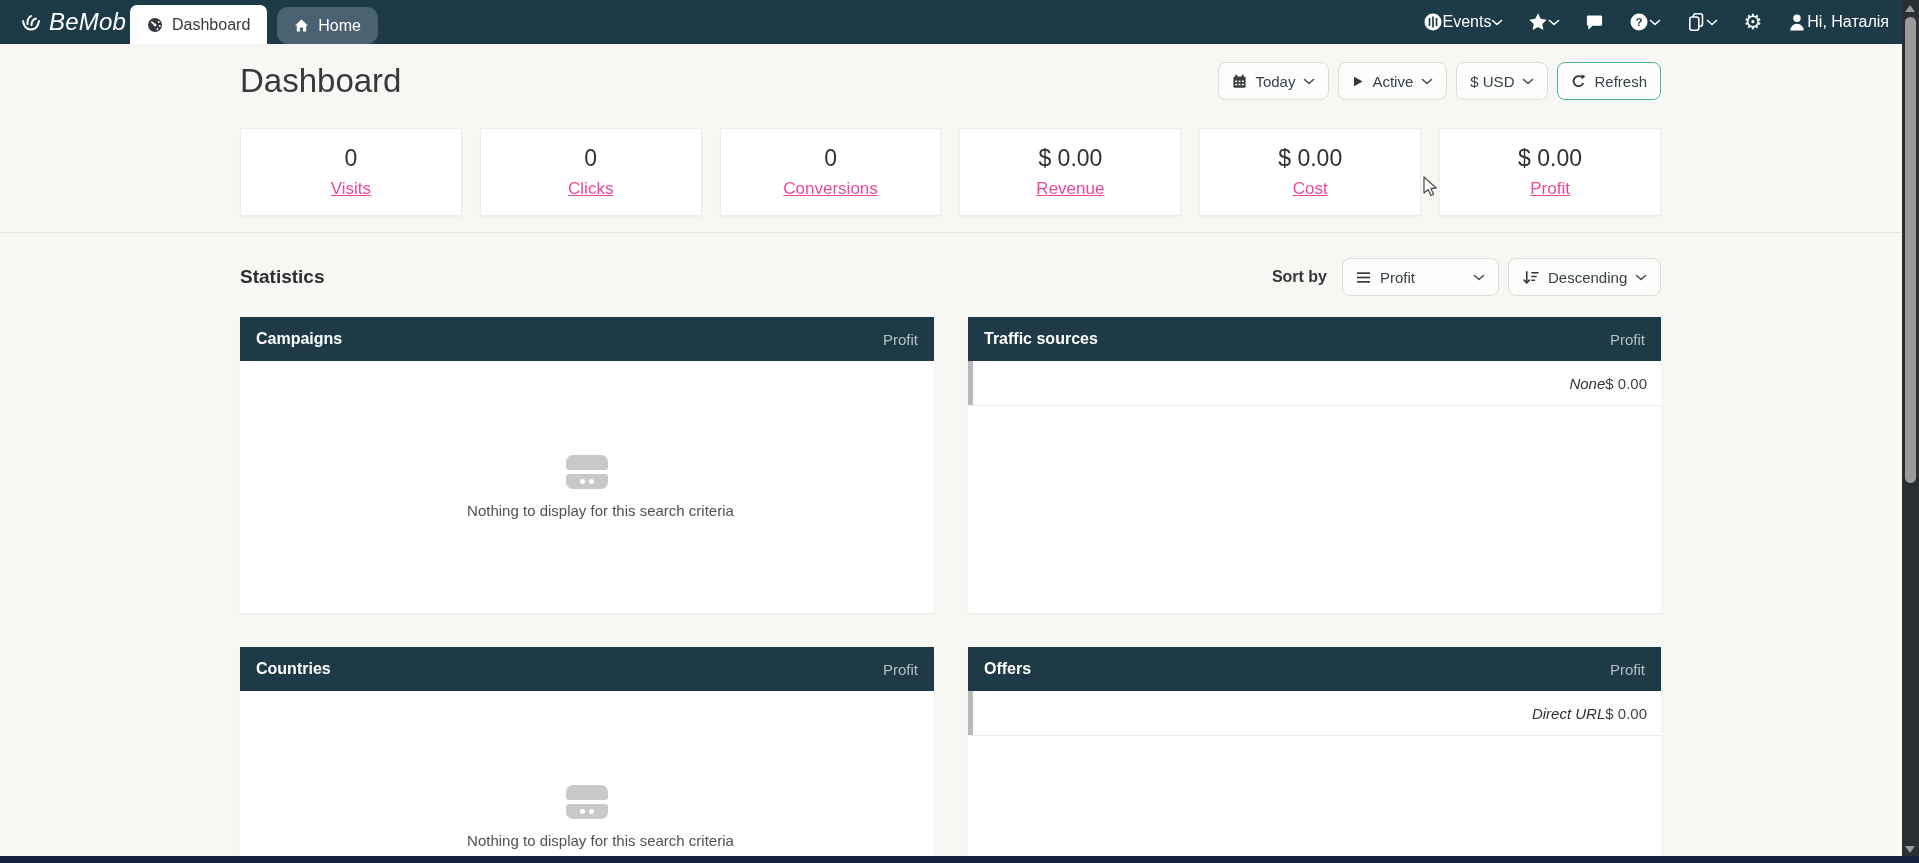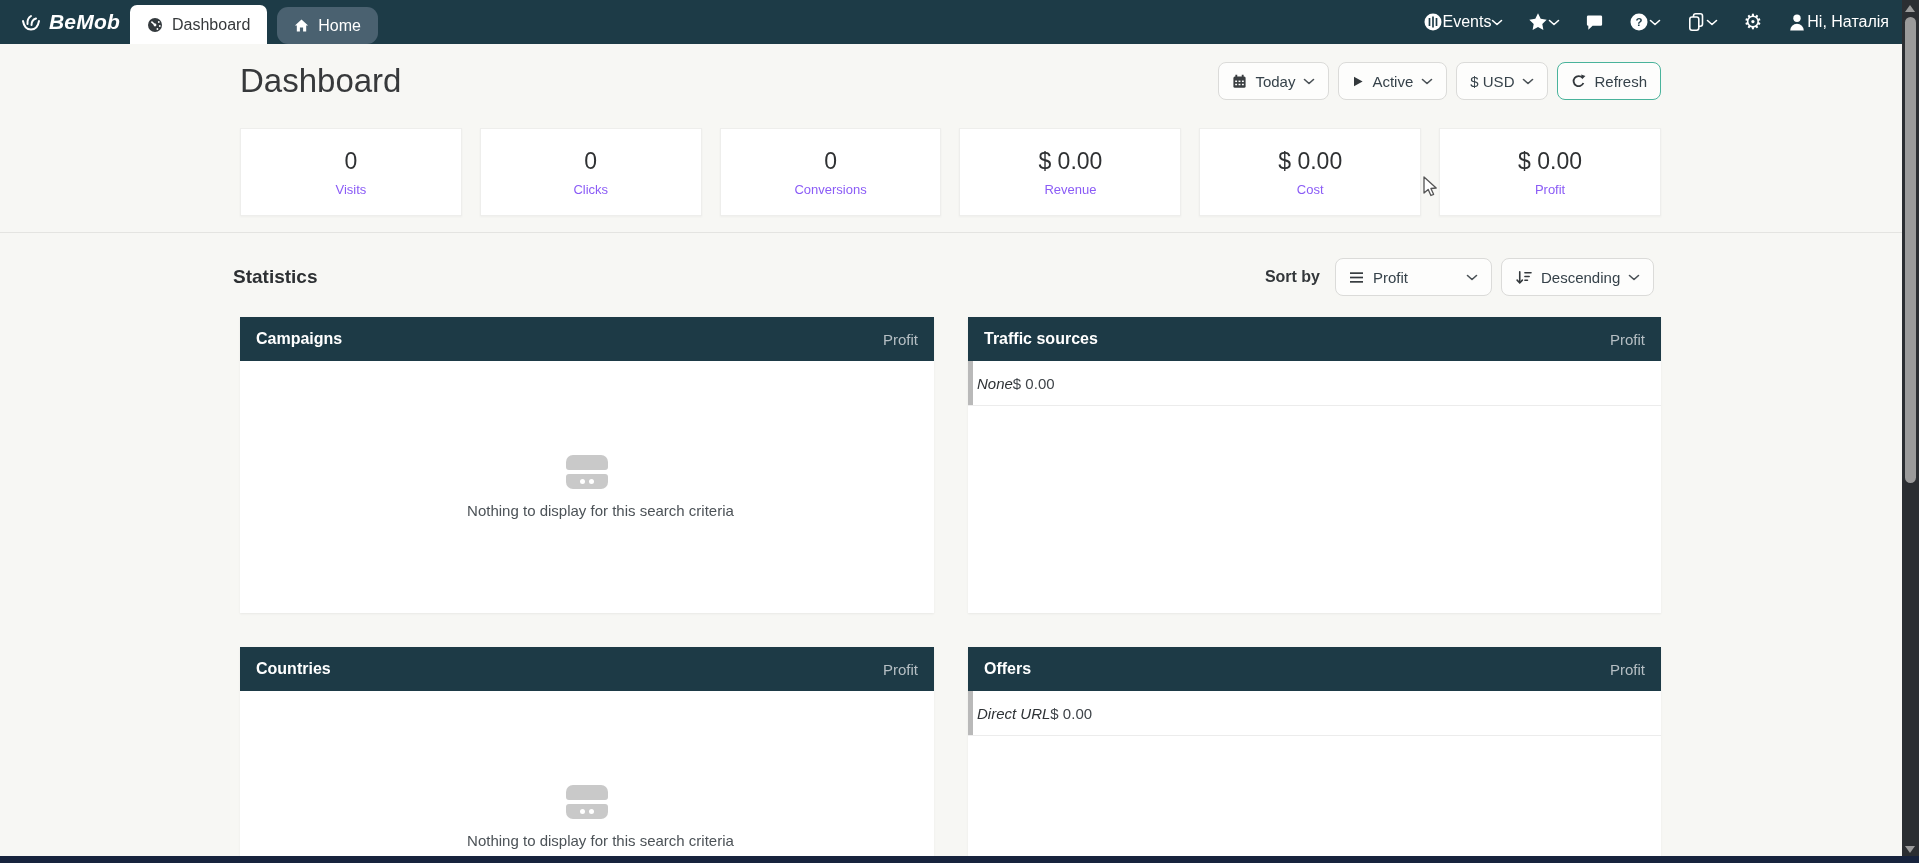--- a/index.html
+++ b/index.html
@@ -3,68 +3,68 @@
 <meta charset="utf-8">
 <style>
   * { margin:0; padding:0; box-sizing:border-box; }
   html,body { width:1919px; height:863px; }
   body { font-family:"Liberation Sans","DejaVu Sans",sans-serif; }
   .screen { position:relative; width:1919px; height:863px; background:#f7f7f4; overflow:hidden; }
 
   
   .navbar { position:absolute; top:0; left:0; width:1919px; height:44px; background:#1d3b47; display:flex; align-items:center; }
   .brand { display:flex; align-items:center; gap:7px; margin-left:20px; color:#fff; }
-  .brand-text { font-size:21px; font-weight:bold; font-style:italic; letter-spacing:.2px; }
+  .brand-text { font-size:24px; font-weight:normal; font-style:italic; letter-spacing:.2px; }
   .tabs { position:absolute; left:130px; bottom:0; display:flex; align-items:flex-end; gap:10px; }
   .tab { display:flex; align-items:center; gap:9px; padding:0 17px; font-size:16px; border-radius:7px 7px 0 0; cursor:default; }
   .tab.active { height:39px; background:#ffffff; color:#36393b; }
   .tab.inactive { height:37px; background:#4a6170; color:#ffffff;border-radius:11px; }
   .nav-right { margin-left:auto; margin-right:30px; display:flex; align-items:center; gap:25px; color:#fff; font-size:16px; }
   .nav-item { display:flex; align-items:center; }
   .gear-glyph { font-family:"DejaVu Sans",sans-serif; font-size:21px; line-height:20px; }
 
   
   .page-header { position:absolute; top:60px; left:240px; width:1421px; height:42px; display:flex; align-items:center; justify-content:space-between; }
   .page-title { font-size:33px; font-weight:400; color:#37393b; }
   .hdr-buttons { display:flex; gap:9px; }
   .btn { height:38px; padding:0 13px; background:#fdfdfc; border:1px solid #dbdbd9; border-radius:8px; display:flex; align-items:center; gap:8px; font-size:15px; color:#36424a; cursor:pointer; }
   .btn-refresh { border:1px solid #49b39b; }
   .chev { color:#4a5156; display:flex; }
 
   
   .cards { position:absolute; top:128px; left:240px; width:1421px; display:flex; gap:18px; }
   .card { flex:1; height:88px; background:#ffffff; border:1px solid #eeeeec; box-shadow:0 1px 2px rgba(0,0,0,.04); display:flex; flex-direction:column; align-items:center; justify-content:center; gap:7px; }
   .card-value { font-size:23px; color:#2f3133; }
-  .card-label { font-size:13px; color:#8b5cf6; }
+  .card-label { font-size:17px; color:#ec4899;text-decoration:underline; }
 
   .divider { position:absolute; top:232px; left:0; width:1919px; border-top:1px solid #e4e4e1; }
 
   
-  .stats-bar { position:absolute; top:257px; left:233px; width:1421px; height:40px; display:flex; align-items:center; }
+  .stats-bar { position:absolute; top:257px; left:240px; width:1421px; height:40px; display:flex; align-items:center; }
   .stats-heading { font-size:19px; font-weight:bold; color:#2d3033; margin-right:auto; }
   .sortby-label { font-size:16px; font-weight:bold; color:#33373a; margin-right:15px; }
   .dropdown { height:38px; background:#fdfdfc; border:1px solid #dbdbd9; border-radius:8px; display:flex; align-items:center; justify-content:space-between; padding:0 13px; font-size:15px; color:#36424a; cursor:pointer; }
   .dd-left { display:flex; align-items:center; gap:9px; }
   .dd-field { width:157px; margin-right:9px; }
   .dd-direction { width:153px; }
 
   
   .panels { position:absolute; top:317px; left:240px; width:1421px; display:grid; grid-template-columns:694px 693px; column-gap:34px; row-gap:34px; }
   .panel { height:296px; background:#fff; box-shadow:0 1px 2px rgba(0,0,0,.06); display:flex; flex-direction:column; }
   .panel-header { height:44px; background:#1d3a46; display:flex; align-items:center; justify-content:space-between; padding:12px 16px; flex:none; }
   .panel-title { color:#ffffff; font-size:16px; font-weight:bold; }
   .panel-metric { color:#b6bfc4; font-size:15px; }
   .panel-body { position:relative; flex:1; background:#fff; }
   .empty-state { position:absolute; inset:0; display:flex; flex-direction:column; align-items:center; justify-content:center; gap:13px; }
   .empty-icon { position:relative; width:42px; height:34px; }
   .ei-top { position:absolute; top:0; left:0; width:42px; height:15px; background:#c9c9c9; border-radius:7px 7px 3px 3px; }
   .ei-bottom { position:absolute; bottom:0; left:0; width:42px; height:15px; background:#c9c9c9; border-radius:3px 3px 7px 7px; display:flex; align-items:center; justify-content:center; gap:4px; }
   .ei-dot { width:5px; height:5px; border-radius:50%; background:#ffffff; }
   .empty-text { font-size:15px; color:#4c5257;padding-left:27px; }
-  .data-row { position:relative; height:45px; border-bottom:1px solid #ececec; display:flex; align-items:center; justify-content:flex-start; padding:0 14px 0 9px; font-size:15px; }
+  .data-row { position:relative; height:45px; border-bottom:1px solid #ececec; display:flex; align-items:center; justify-content:flex-end; padding:0 14px 0 9px; font-size:15px; }
   .row-indicator { position:absolute; left:0; top:0; width:5px; height:45px; background:#b9b9b9; }
   .row-name { font-style:italic; color:#2e3235; }
   .row-value { color:#3f4449; }
 
   
   .scrollbar { position:absolute; top:0; right:0; width:17px; height:863px; background:#2b2e32; z-index:50; }
   .sb-up { position:absolute; top:5px; left:3px; width:0; height:0; border-left:5.5px solid transparent; border-right:5.5px solid transparent; border-bottom:7px solid #9b9b9b; }
   .sb-down { position:absolute; bottom:10px; left:3px; width:0; height:0; border-left:5.5px solid transparent; border-right:5.5px solid transparent; border-top:7px solid #9b9b9b; }
   .sb-thumb { position:absolute; top:17px; left:3px; width:11px; height:466px; background:#9b9b9b; border-radius:6px; }
   .bottom-strip { position:absolute; left:0; bottom:0; width:1919px; height:7px; background:#17233d; z-index:60; }

